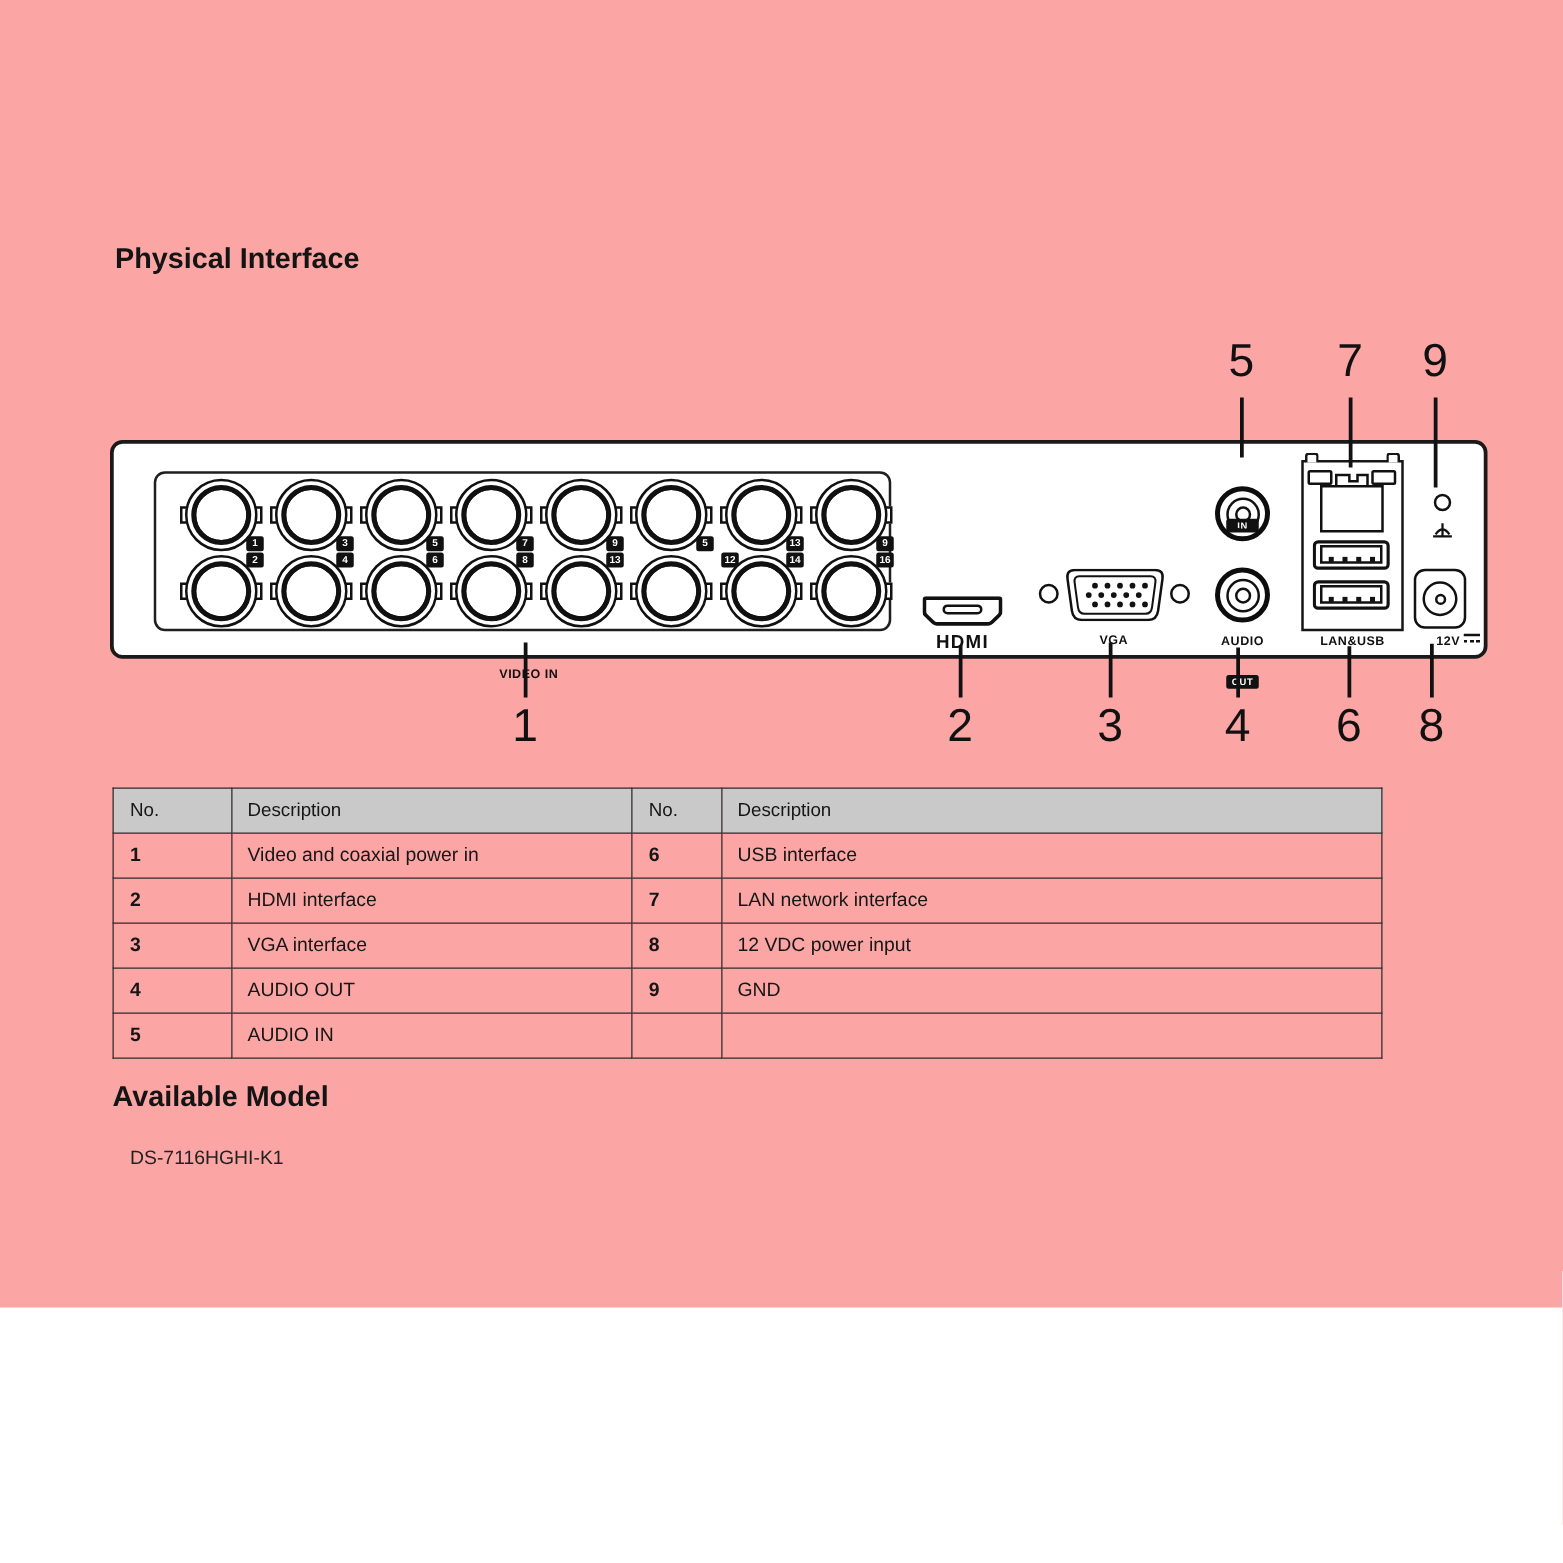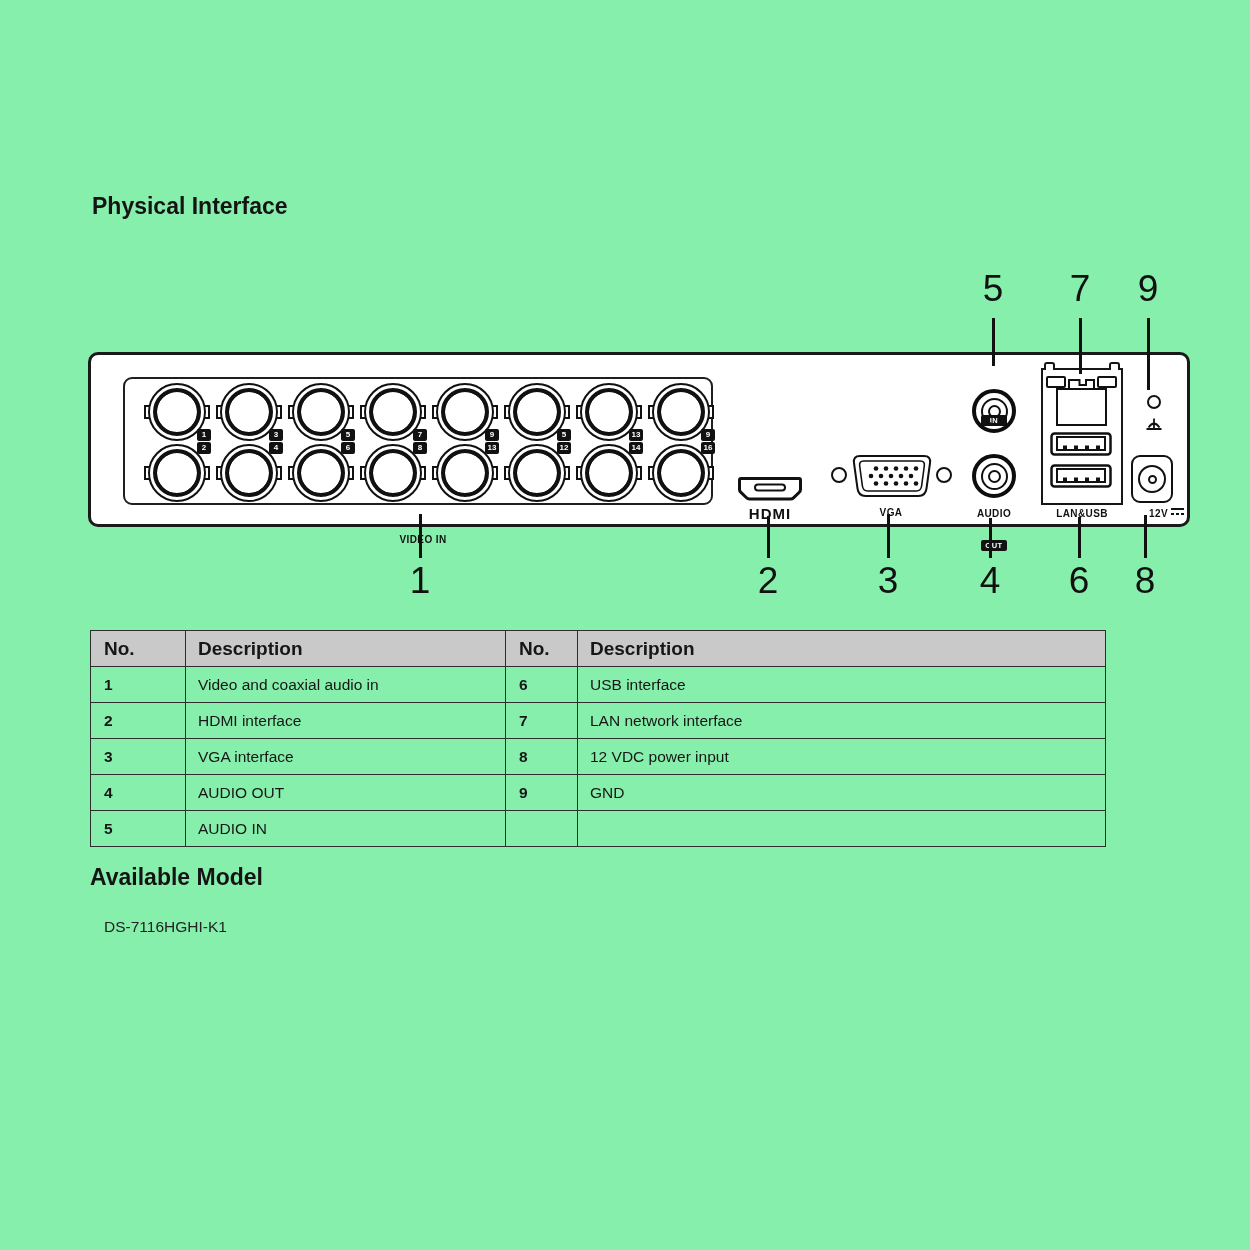--- a/index.html
+++ b/index.html
@@ -1,19 +1,19 @@
 <!DOCTYPE html>
 <html><head>
 <meta charset="utf-8">
 <style>
   * { box-sizing: border-box; margin: 0; padding: 0; }
   html,body { width:1250px; height:1250px; background:#fff; }
   body { font-family:"Liberation Sans", sans-serif; color:#1a1a1a; position:relative; }
 
-  .page { position:absolute; inset:0; width:1250px; height:1250px; background:#86efac; overflow:hidden; }
+  .page { position:absolute; inset:0; width:1250px; height:1046px; background:#fca5a5; overflow:hidden; }
 
   .h1 { position:absolute; font-size:23px; font-weight:bold; color:#141414; }
   #title { left:92px; top:193px; }
   #model-title { left:90px; top:864px; }
   #model-name { position:absolute; left:104px; top:918px; font-size:15.5px; color:#222; }
 
   
   .panel { position:absolute; left:88px; top:352px; width:1102px; height:175px;
            border:3px solid #1a1a1a; border-radius:10px; background:#fff; }
 
@@ -63,21 +63,21 @@
             background:repeating-linear-gradient(90deg,#111 0 3px,transparent 3px 5px); }
 
   
   .co-num { position:absolute; width:40px; text-align:center; font-size:37px; color:#111; }
   .co-line { position:absolute; width:2.5px; background:#111; z-index:5; }
 
   
   .spec-table { position:absolute; left:90px; top:630px; border-collapse:collapse; table-layout:fixed; }
   .spec-table th, .spec-table td { border:1.4px solid #2d2d2d; height:36px; vertical-align:middle;
                                    text-align:left; font-size:15.5px; color:#161616; }
-  .spec-table th { font-weight:bold; font-size:19px; }
+  .spec-table th { font-weight:normal; font-size:15px; }
   .spec-table .c-no { width:95px; padding-left:13px; }
   .spec-table .c-no2 { width:72px; padding-left:13px; }
   .spec-table .c-desc { width:320px; padding-left:12px; }
   .spec-table .c-desc2 { width:528px; padding-left:12px; }
   .spec-table td.num { font-weight:bold; }
 </style>
 </head>
 <body>
 
 <div class="page">
@@ -182,21 +182,21 @@
           <span class="ring3"></span>
         </div>
         <div class="bnc" style="left: 383px; top: 65px;">
           <span class="tab l"></span>
           <span class="tab r"></span>
           <span class="ring1"></span>
           <span class="ring2"></span>
           <span class="ring3"></span>
         </div>
         <div class="ch-badge" style="left: 432px; top: 50px;">5</div>
-        <div class="ch-badge" style="left: 432px; top: 63px;">12</div>
+        <div class="ch-badge" style="left: 452px; top: 63px;">12</div>
         <div class="bnc" style="left: 455px; top: 4px;">
           <span class="tab l"></span>
           <span class="tab r"></span>
           <span class="ring1"></span>
           <span class="ring2"></span>
           <span class="ring3"></span>
         </div>
         <div class="bnc" style="left: 455px; top: 65px;">
           <span class="tab l"></span>
           <span class="tab r"></span>
@@ -335,21 +335,21 @@
       <tr>
         <th class="c-no hdr" style="background: rgb(201, 201, 201);">No.</th>
         <th class="c-desc hdr" style="background: rgb(201, 201, 201);">Description</th>
         <th class="c-no2 hdr" style="background: rgb(201, 201, 201);">No.</th>
         <th class="c-desc2 hdr" style="background: rgb(201, 201, 201);">Description</th>
       </tr>
     </thead>
     <tbody id="spec-body">
         <tr>
           <td class="c-no num">1</td>
-          <td class="c-desc">Video and coaxial audio in</td>
+          <td class="c-desc">Video and coaxial power in</td>
           <td class="c-no2 num">6</td>
           <td class="c-desc2">USB interface</td>
         </tr>
         <tr>
           <td class="c-no num">2</td>
           <td class="c-desc">HDMI interface</td>
           <td class="c-no2 num">7</td>
           <td class="c-desc2">LAN network interface</td>
         </tr>
         <tr>

